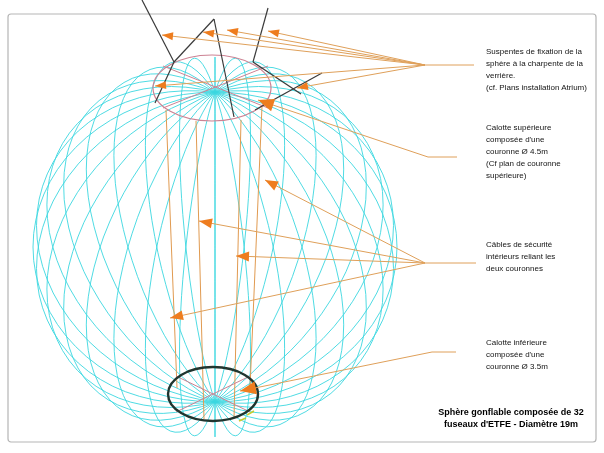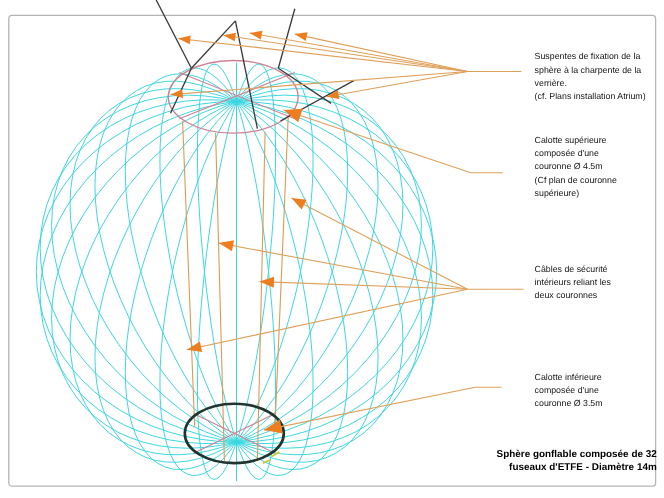--- a/index.html
+++ b/index.html
@@ -1,21 +1,21 @@
 <!DOCTYPE html>
 <html><head>
 <meta charset="utf-8">
 <style>
   html,body{margin:0;padding:0;background:#e9e9e9;}
   #stage{position:relative;width:604px;height:453px;background:#ffffff;overflow:hidden;
          font-family:"Liberation Sans",sans-serif;padding-left:20px;}
   #diagram-svg{position:absolute;left:0;top:0;}
   .annotation{position:absolute;font-size:8px;line-height:12px;color:#141414;width:120px;}
   .annotation div{white-space:nowrap;}
-  .caption{position:absolute;left:425px;top:406px;width:172px;text-align:right;
+  .caption{position:absolute;left:425px;top:406px;width:172px;text-align:center;
            font-size:9px;line-height:12px;font-weight:bold;color:#000;}
   .caption div{white-space:nowrap;}
 </style>
 </head>
 <body>
 
 <div id="stage">
 
   <svg id="diagram-svg" width="604" height="453" viewBox="0 0 604 453">
       <rect x="8" y="14" width="588" height="428" rx="3" fill="none" stroke="#b5b5b5" stroke-width="1.2"></rect>
@@ -106,16 +106,16 @@
   </div>
 
   <div class="annotation" style="left:486px;top:337px">
     <div>Calotte inférieure</div>
     <div>composée d'une</div>
     <div>couronne Ø 3.5m</div>
   </div>
 
   <div class="caption">
     <div>Sphère gonflable composée de 32</div>
-    <div>fuseaux d'ETFE - Diamètre 14m</div>
+    <div>fuseaux d'ETFE - Diamètre 19m</div>
   </div>
 
 </div>
 
 </body></html>

